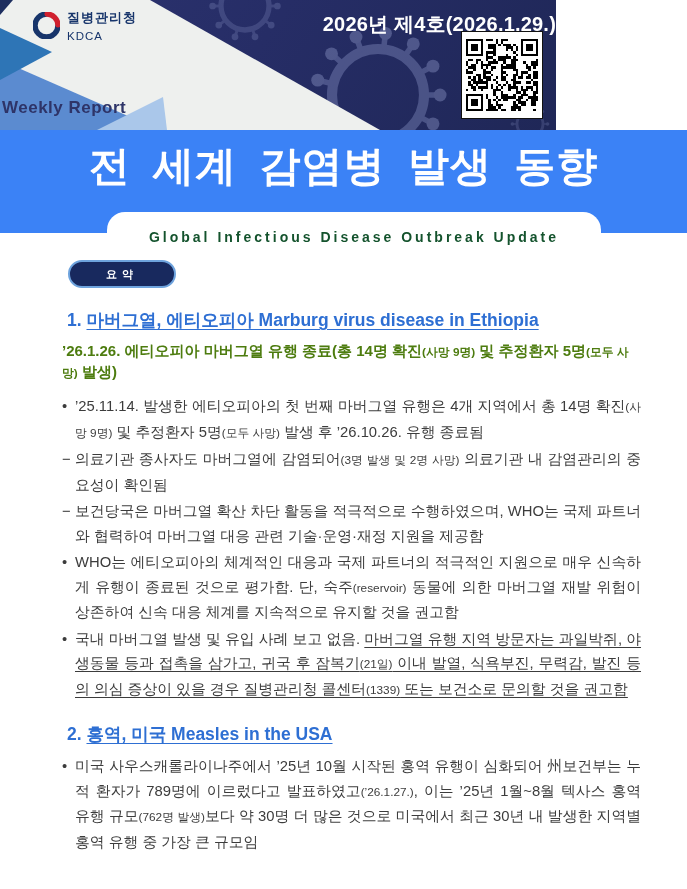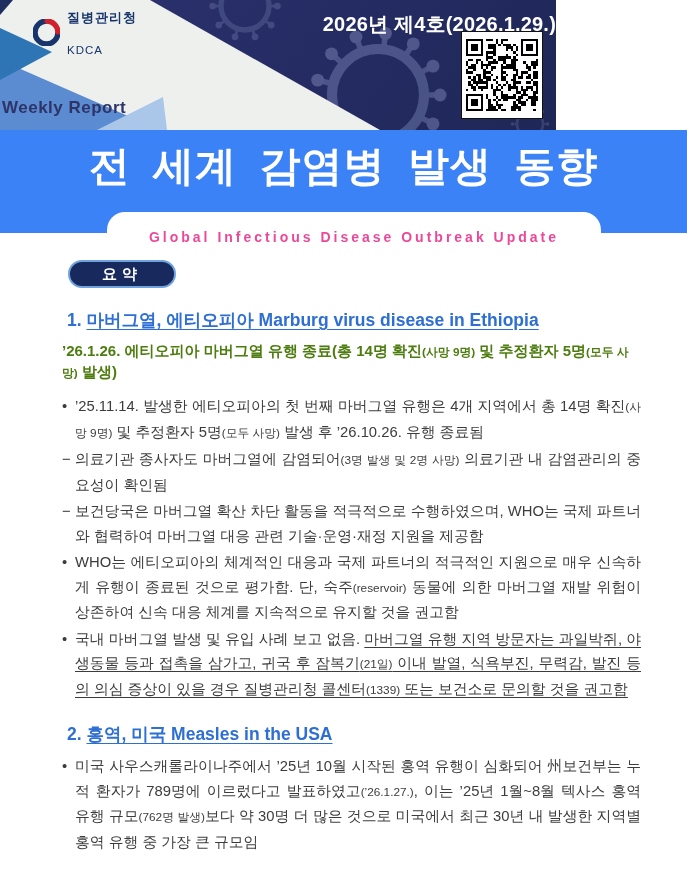--- a/index.html
+++ b/index.html
@@ -6,35 +6,35 @@
   html,body { background:#fff; }
   body { font-family:"Liberation Sans","DejaVu Sans",sans-serif; }
   .page { position:relative; width:687px; height:889px; background:#fff; overflow:hidden; margin:0 auto; }
 
   
   .header { position:relative; width:687px; height:233px; }
   .hero { position:relative; width:556px; height:130px; background:linear-gradient(125deg,#2c3370 0%,#262d66 45%,#1f2757 100%); overflow:hidden; }
   .hero svg.layer { position:absolute; left:0; top:0; }
   .logo { position:absolute; left:33px; top:9px; display:flex; align-items:center; gap:7px; z-index:5; }
   .logo-text div:first-child { font-size:13px; color:#17356b; font-weight:600; letter-spacing:1px; }
-  .logo-text div:last-child { font-size:11.5px; color:#17356b; letter-spacing:1px; margin-top:17px; }
+  .logo-text div:last-child { font-size:11.5px; color:#17356b; letter-spacing:1px; margin-top:3px; }
   .issue { position:absolute; top:11px; right:0; color:#fff; font-weight:bold; font-size:20px; z-index:5; letter-spacing:0.2px; }
   .weekly { position:absolute; left:2px; top:98px; color:#2e3468; font-weight:bold; font-size:17px; z-index:5; letter-spacing:0.5px; }
   .qr { position:absolute; right:13px; top:31px; width:82px; height:88px; background:#fff; border:1.5px solid #111; padding:4px; z-index:5; }
   .qr svg { display:block; width:100%; height:100%; }
 
   .band { position:relative; width:687px; height:103px; background:#3b82f6; display:flex; justify-content:center; }
   .band-title { color:#fff; font-weight:800; font-size:41px; letter-spacing:1px; word-spacing:10px; margin-top:9px; white-space:nowrap; }
   .subpanel { position:absolute; left:107px; top:212px; width:494px; height:48px; background:#fff; border-radius:18px 18px 0 0; display:flex; justify-content:center; z-index:6; }
-  .subpanel div { color:#ec4899; font-weight:700; font-size:14px; letter-spacing:3px; margin-top:17px; white-space:nowrap; }
+  .subpanel div { color:#14532d; font-weight:700; font-size:14px; letter-spacing:3px; margin-top:17px; white-space:nowrap; }
 
   
   .content { padding:27px 46px 0 62px; }
   .badge { width:108px; height:28px; margin-left:6px; border-radius:15px; background:#18295e; border:2px solid #6ea3dd;
-           color:#fff; font-weight:bold; font-size:15px; letter-spacing:5px; display:flex; align-items:center; justify-content:center; }
+           color:#fff; font-weight:bold; font-size:11px; letter-spacing:5px; display:flex; align-items:center; justify-content:center; }
   .sec-h { font-size:17.5px; font-weight:bold; color:#2e6fd3; margin:20px 0 8px 5px; white-space:nowrap; }
   .sec-h .hlink { color:#2e6fd3; text-decoration:underline; text-underline-offset:3px; cursor:pointer; }
   .sec-sub { font-size:15px; font-weight:bold; color:#4d7c0f; margin:0 0 12px 0; line-height:1.4; }
   .bullets { margin-bottom:15px; }
   .bullet { display:flex; line-height:24.5px; font-size:14.8px; color:#3c3c3c; margin-bottom:2px; }
   .marker { width:13px; flex:none; }
   .btxt { flex:1; text-align:justify; }
   .sm { font-size:11.8px; }
   .u { text-decoration:underline; text-underline-offset:3px; }
 </style>

